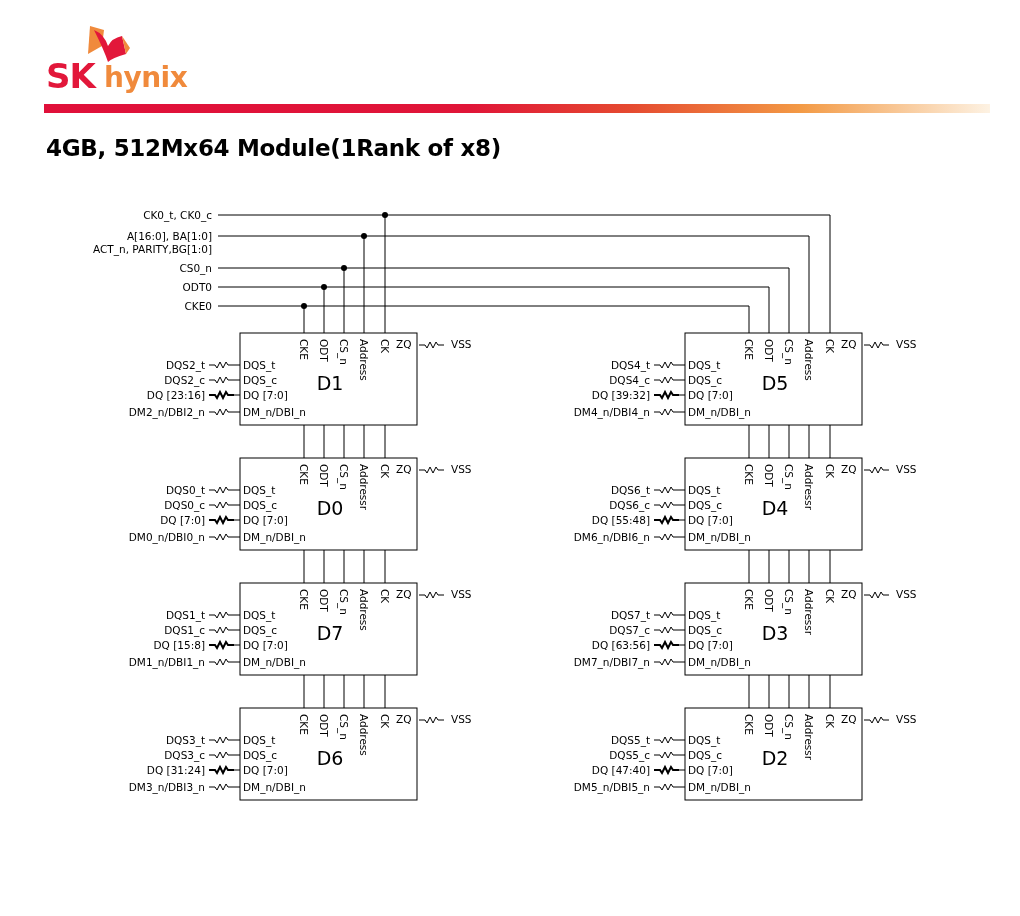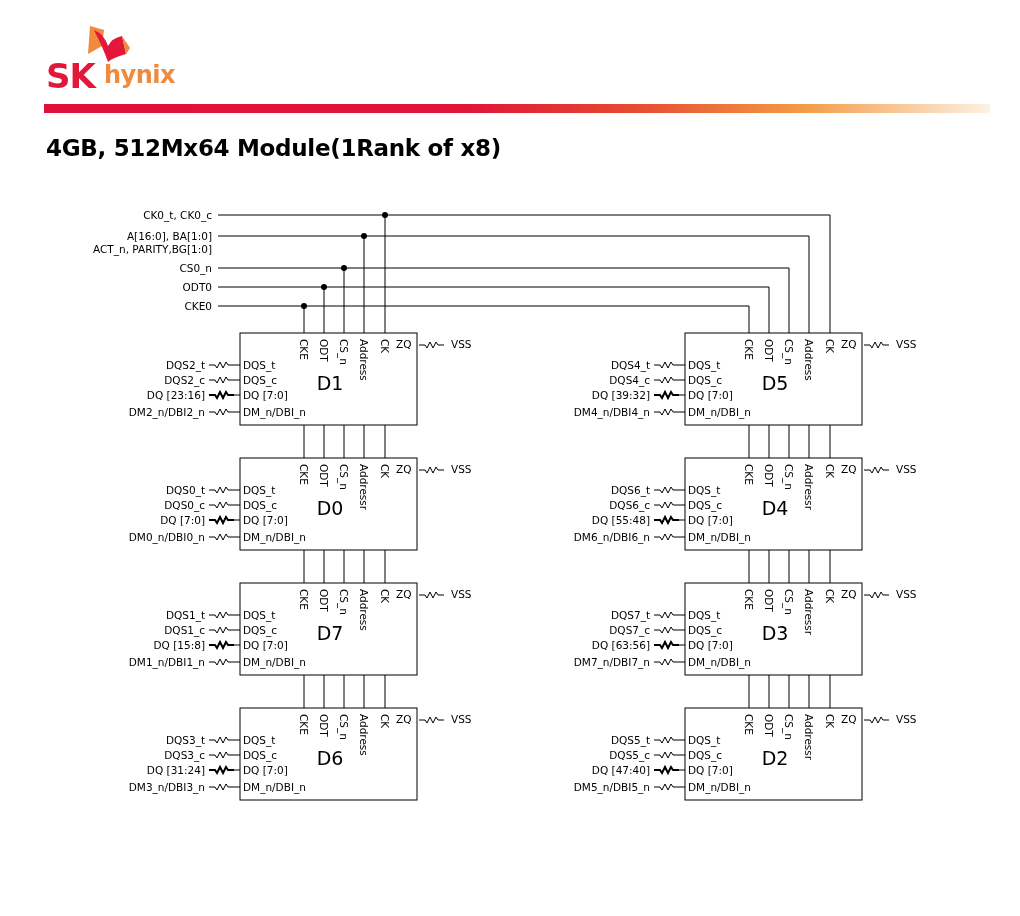--- a/index.html
+++ b/index.html
@@ -1,19 +1,19 @@
 <!DOCTYPE html>
 <html><head>
 <meta charset="utf-8">
 <style>
   html, body { margin:0; padding:0; background:#ffffff; }
   body { width:1020px; height:916px; position:relative; overflow:hidden; font-family:"DejaVu Sans", sans-serif; }
   #logo { position:absolute; left:44px; top:24px; width:150px; height:72px; }
   #logo-sk { position:absolute; left:2px; top:32px; font-family:"DejaVu Sans", sans-serif; font-weight:bold; font-size:34px; color:#e2173a; letter-spacing:-1px; }
-  #logo-hynix { position:absolute; left:60px; top:37px; font-family:"DejaVu Sans", sans-serif; font-weight:bold; font-size:24px; color:#f08a3c; letter-spacing:-0.5px; }
+  #logo-hynix { position:absolute; left:60px; top:37px; font-family:"DejaVu Sans", sans-serif; font-weight:bold; font-size:28px; color:#f08a3c; letter-spacing:-0.5px; }
   #logo-butterfly { position:absolute; left:38px; top:0px; }
   #header-bar { position:absolute; left:44px; top:104px; width:946px; height:9px;
     background:linear-gradient(90deg,#e0103a 0%,#e01538 45%,#e54a30 62%,#f39a45 80%,#fdf2e3 100%); }
   #page-title { position:absolute; left:46px; top:135px; font-family:"DejaVu Sans", sans-serif; font-weight:bold; font-size:23px; color:#000; letter-spacing:-0.3px; }
   #diagram { position:absolute; left:0; top:0; }
   svg text { font-family:"DejaVu Sans", sans-serif; font-size:10.5px; fill:#000; }
   svg .big { font-size:19px; }
 </style>
 </head>
 <body>

